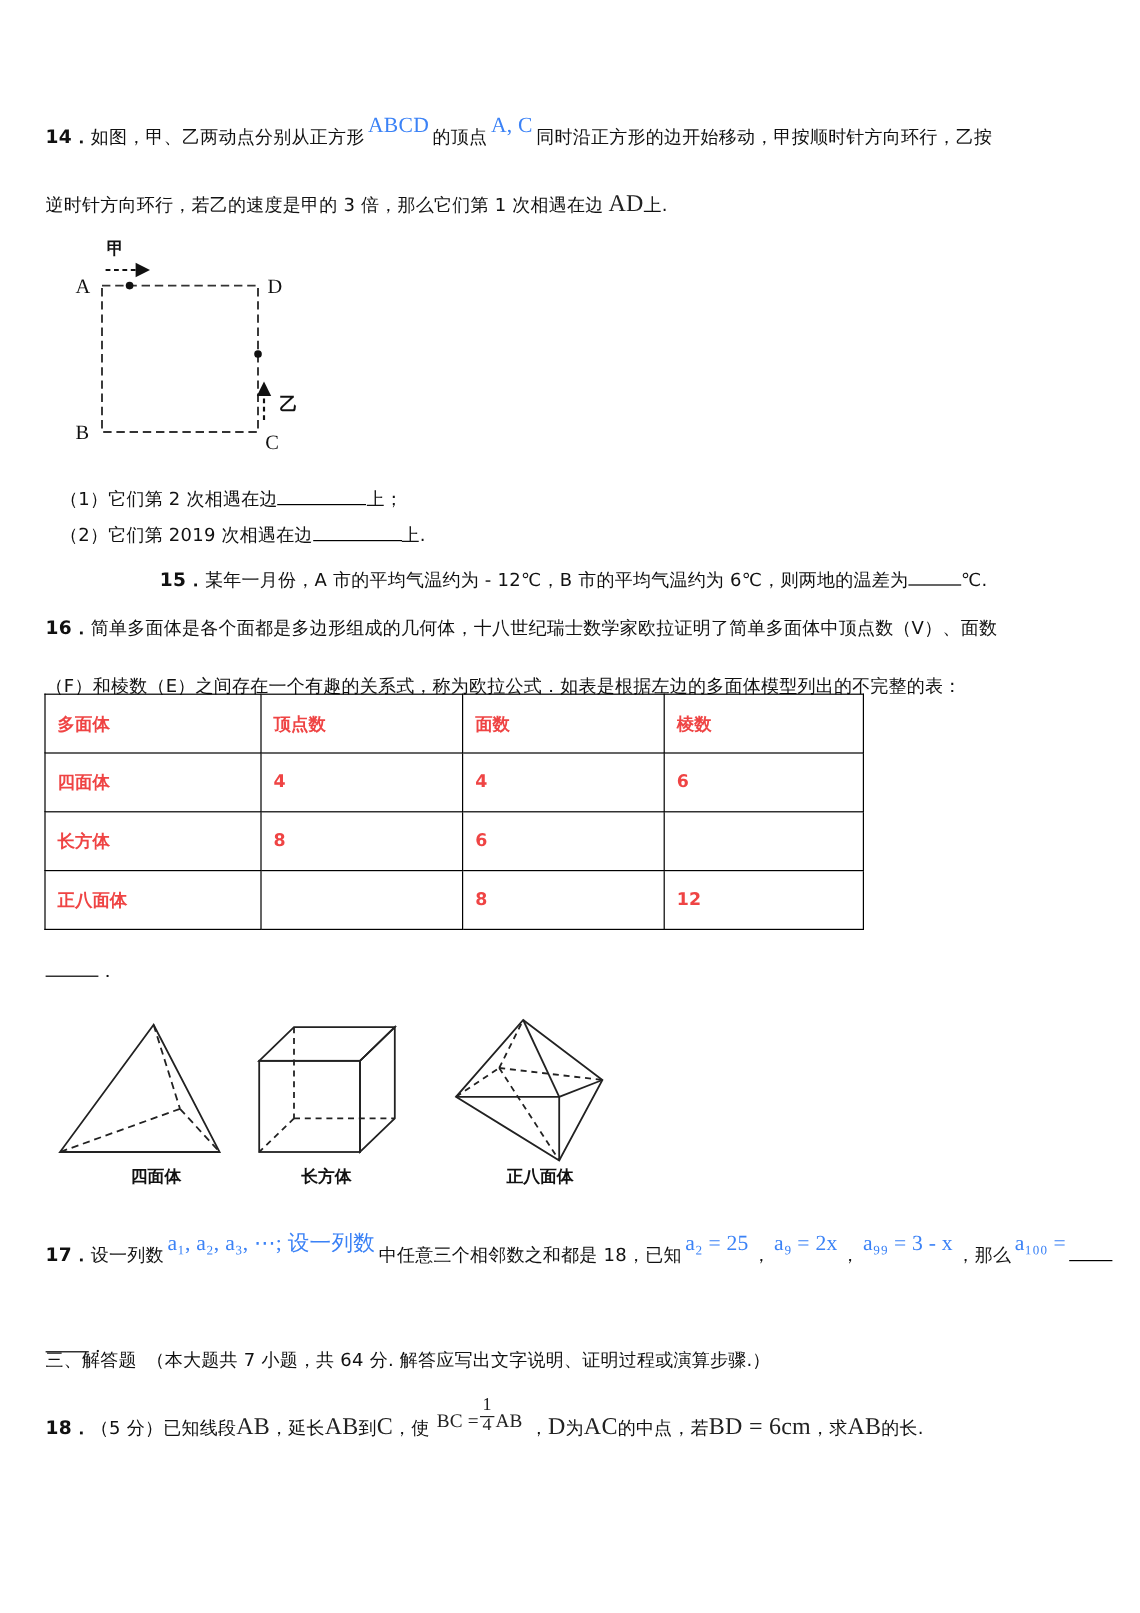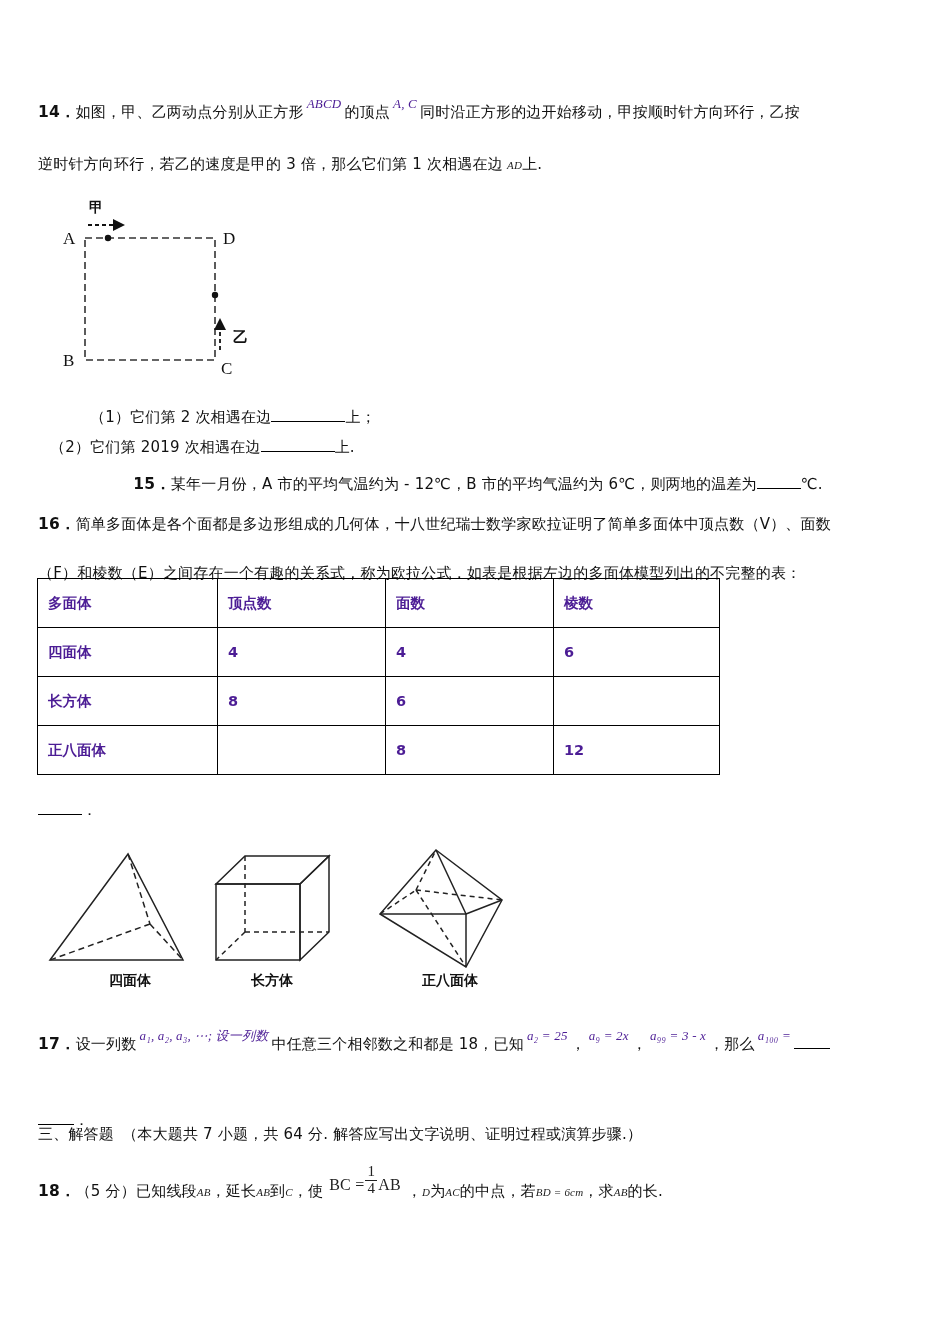--- a/index.html
+++ b/index.html
@@ -35,32 +35,30 @@
     font-weight: bold;
   }
   .txt {
     font-family: "DejaVu Sans", "Liberation Sans", sans-serif;
     font-weight: normal;
     font-size: 15px;
   }
   
   .m {
     font-family: "Liberation Serif", "DejaVu Serif", serif;
-    font-style: italic;
-    font-size: 11px;
+    font-size: 20px;
     color: #222;
     margin-top: 24px;
   }
   .mup {
     font-family: "Liberation Serif", "DejaVu Serif", serif;
-    font-style: italic;
-    font-size: 13px;
+    font-size: 18px;
     position: relative;
     top: -9px;
-    color: #4c1d95;
+    color: #3b82f6;
     padding: 0 3px;
   }
   .blank {
     display: inline-block;
     border-bottom: 1.6px solid #000;
     height: 14px;
   }
   .b60 { width: 74px; }
   .b40 { width: 44px; }
   .b30 { width: 36px; }
@@ -72,21 +70,21 @@
   
   #fig-square {
     position: absolute;
     left: 45px;
     top: 190px;
     width: 250px;
     height: 200px;
   }
 
   
-  #q14a { left: 50px; top: 405px; margin-left: 40px; }
+  #q14a { left: 50px; top: 405px; }
   #q14b { left: 50px; top: 435px; }
 
   
   #q15 { left: 38px; top: 472px; width: 880px; text-align: center; }
 
   
   #q16 { left: 38px; top: 512px; width: 890px; }
   #q16 .line2 { margin-top: 26px; display: block; }
 
   
@@ -99,21 +97,21 @@
     table-layout: fixed;
   }
   #poly-table td {
     border: 1.3px solid #000;
     height: 40px;
     padding: 4px 10px;
     vertical-align: middle;
     font-family: "DejaVu Sans", "Liberation Sans", sans-serif;
     font-weight: bold;
     font-size: 14.5px;
-    color: #4c1d95;
+    color: #ef4444;
   }
   #poly-table col.c1 { width: 180px; }
   #poly-table col.c2 { width: 168px; }
   #poly-table col.c3 { width: 168px; }
   #poly-table col.c4 { width: 166px; }
 
   
   #q16tail { left: 38px; top: 772px; width: 890px; }
   #q16tail .line2 { margin-top: 26px; display: block; }
 

